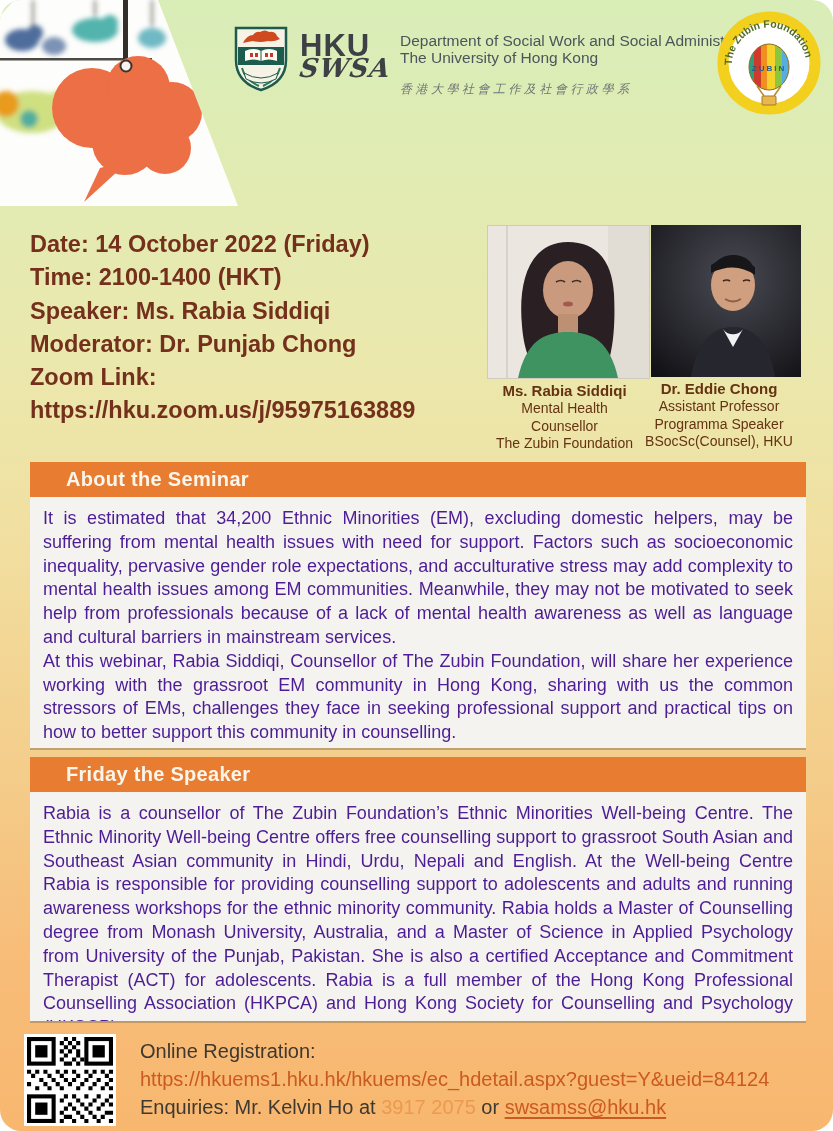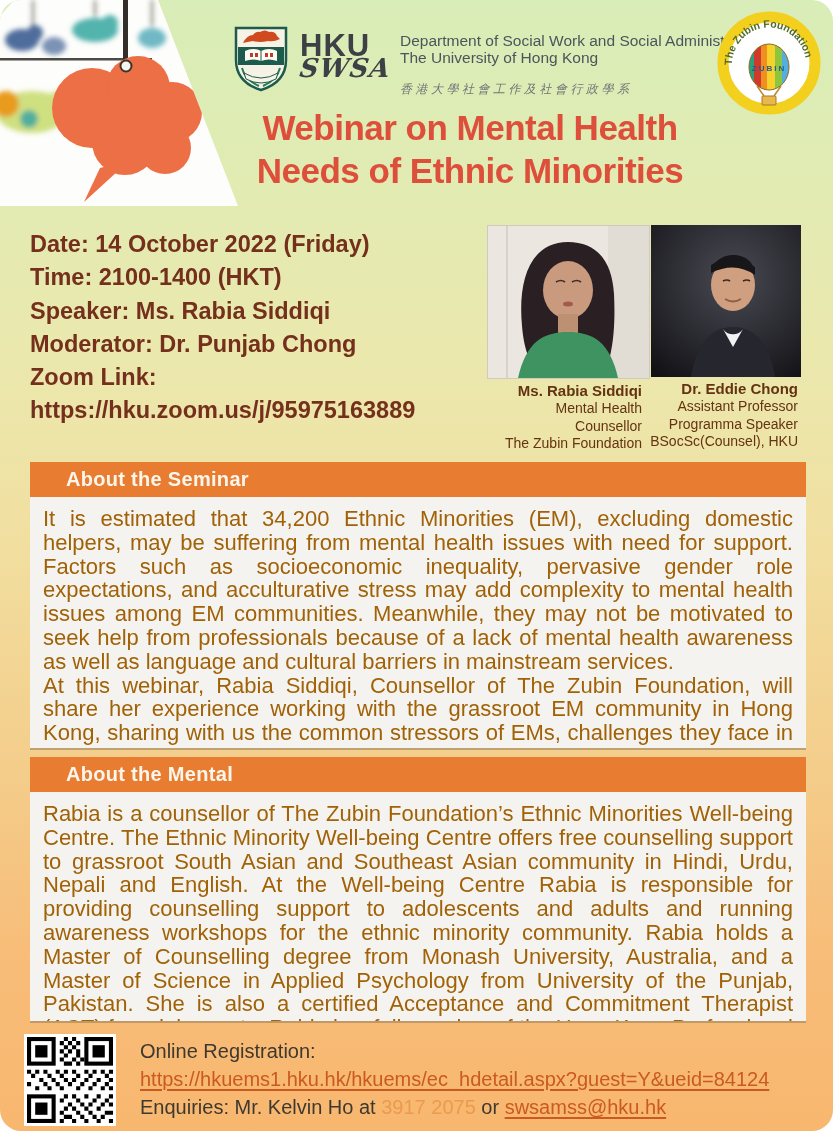--- a/index.html
+++ b/index.html
@@ -27,41 +27,41 @@
     color:#dd4f3b;font-size:35px;line-height:43px;font-weight:700;letter-spacing:-0.5px;}
   
   .details{position:absolute;left:30px;top:228px;width:455px;color:#74301c;
     font-weight:700;font-size:23.5px;line-height:33.3px;}
   .details a{color:#74301c;text-decoration:none;}
   
   .photo{position:absolute;top:225px;height:152px;}
   .photo.rabia{left:487px;width:161px;border:1px solid #cfcabe;box-sizing:content-box;}
   .photo.eddie{left:651px;width:150px;}
   .photo svg{display:block;}
-  .caption{position:absolute;color:#643311;text-align:right;font-size:14px;line-height:17.5px;}
+  .caption{position:absolute;color:#643311;text-align:center;font-size:14px;line-height:17.5px;}
   .caption .cap-name{font-size:15px;font-weight:700;line-height:19px;}
   .caption.rabia{left:487px;top:381px;width:155px;}
   .caption.eddie{left:640px;top:379px;width:158px;}
   
   .bar{position:absolute;left:30px;width:776px;height:35px;background:#e87c31;
     color:#fbf6ec;font-size:20px;font-weight:700;line-height:35px;padding-left:36px;
     box-sizing:border-box;letter-spacing:0.3px;}
   .bar.seminar{top:462px;}
   .bar.speaker{top:757px;}
   .box{position:absolute;left:30px;width:776px;background:#f5f3ef;box-sizing:border-box;
-    padding:10px 13px;color:#a16207;font-size:22px;line-height:23.8px;text-align:justify;
+    padding:10px 13px;color:#4c1d95;font-size:18px;line-height:23.8px;text-align:justify;
     overflow:hidden;box-shadow:0 2px 0 rgba(150,125,90,.55);}
   .box p{margin:0;}
   .box.seminar{top:497px;height:251px;}
   .box.speaker{top:792px;height:229px;}
   
   .qr{position:absolute;left:24px;top:1034px;width:92px;height:92px;background:#fff;padding:3px;box-sizing:border-box;}
   .foot{position:absolute;left:140px;top:1037px;width:695px;font-size:20px;line-height:28px;color:#3e3930;}
   .foot a{cursor:pointer;}
-  .reg-link{color:#cb5a20;text-decoration:underline;text-underline-offset:3px;}
+  .reg-link{color:#cb5a20;text-underline-offset:3px;}
   .phone{color:#eb9a4e;}
   .email{color:#cb5a20;text-decoration:underline;text-underline-offset:3px;}
 </style>
 </head>
 <body>
 
 <div class="poster">
 
   <div class="deco">
     <svg width="238" height="206" viewBox="0 0 238 206">
@@ -148,24 +148,20 @@
         <rect x="58" y="30" width="7" height="52" fill="#8cc63e"></rect>
         <rect x="65" y="30" width="10" height="52" fill="#56aee0"></rect>
       </g>
       <ellipse cx="52" cy="56" rx="20" ry="23" fill="none" stroke="#8a6a20" stroke-width="1"></ellipse>
       <path d="M40,75 L47,85 M64,75 L57,85" stroke="#b98a2c" stroke-width="1.5"></path>
       <rect x="45" y="85" width="14" height="9" rx="1" fill="#e9b84d" stroke="#a8762a" stroke-width="1"></rect>
       <text x="52" y="60" text-anchor="middle" font-size="8" font-weight="bold" fill="#265c8f" letter-spacing="2" font-family="Liberation Sans, sans-serif">ZUBIN</text>
     </svg>
   </div>
 
-  <div class="title">
-    <div>Webinar on Mental Health</div>
-    <div>Needs of Ethnic Minorities</div>
-  </div>
 
   <div class="details">
     <div>Date: 14 October 2022 (Friday)</div>
     <div>Time: 2100-1400 (HKT)</div>
     <div>Speaker: Ms. Rabia Siddiqi</div>
     <div>Moderator: Dr. Punjab Chong</div>
     <div>Zoom Link:</div>
     <a>https://hku.zoom.us/j/95975163889</a>
   </div>
 
@@ -214,21 +210,21 @@
     <div>Programma Speaker</div>
     <div>BSocSc(Counsel), HKU</div>
   </div>
 
   <div class="bar seminar">About the Seminar</div>
   <div class="box seminar">
     <p>It is estimated that 34,200 Ethnic Minorities (EM), excluding domestic helpers, may be suffering from mental health issues with need for support. Factors such as socioeconomic inequality, pervasive gender role expectations, and acculturative stress may add complexity to mental health issues among EM communities. Meanwhile, they may not be motivated to seek help from professionals because of a lack of mental health awareness as well as language and cultural barriers in mainstream services.</p>
     <p>At this webinar, Rabia Siddiqi, Counsellor of The Zubin Foundation, will share her experience working with the grassroot EM community in Hong Kong, sharing with us the common stressors of EMs, challenges they face in seeking professional support and practical tips on how to better support this community in counselling.</p>
   </div>
 
-  <div class="bar speaker">About the Mental</div>
+  <div class="bar speaker">Friday the Speaker</div>
   <div class="box speaker">
     <p>Rabia is a counsellor of The Zubin Foundation’s Ethnic Minorities Well-being Centre. The Ethnic Minority Well-being Centre offers free counselling support to grassroot South Asian and Southeast Asian community in Hindi, Urdu, Nepali and English. At the Well-being Centre Rabia is responsible for providing counselling support to adolescents and adults and running awareness workshops for the ethnic minority community. Rabia holds a Master of Counselling degree from Monash University, Australia, and a Master of Science in Applied Psychology from University of the Punjab, Pakistan. She is also a certified Acceptance and Commitment Therapist (ACT) for adolescents. Rabia is a full member of the Hong Kong Professional Counselling Association (HKPCA) and Hong Kong Society for Counselling and Psychology (HKSCP).</p>
   </div>
 
   <div class="qr">
     <svg width="86" height="86" viewBox="0 0 84 84">
       <rect width="84" height="84" fill="#fff"></rect>
       <g fill="#000">
         <rect x="0" y="0" width="28" height="28"></rect>
           <rect x="4" y="4" width="20" height="20" fill="#fff"></rect>

